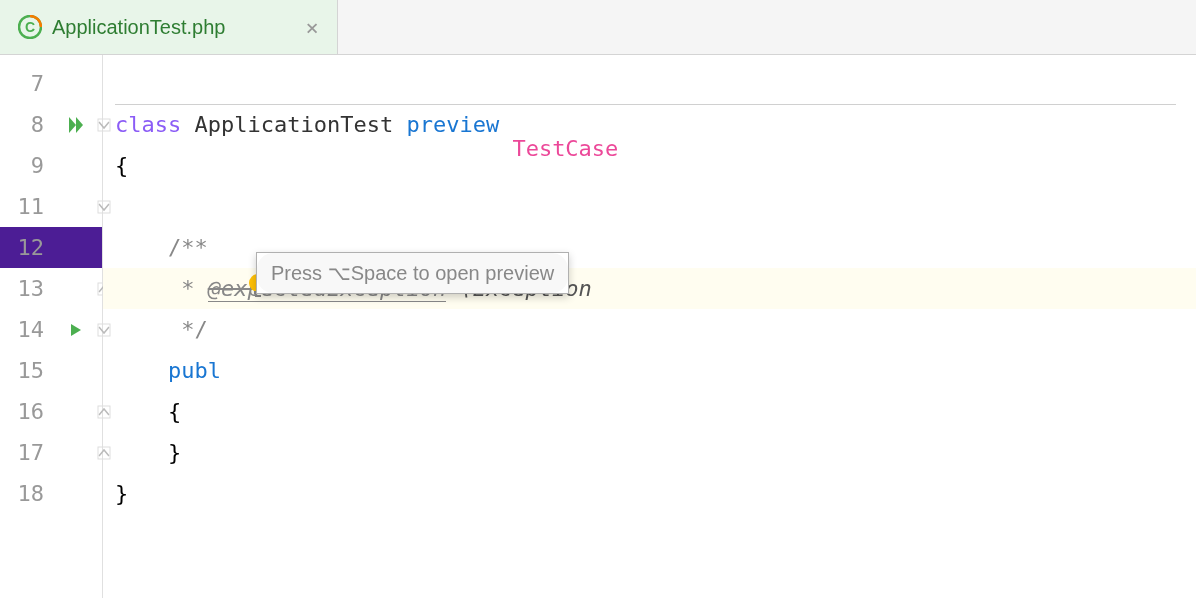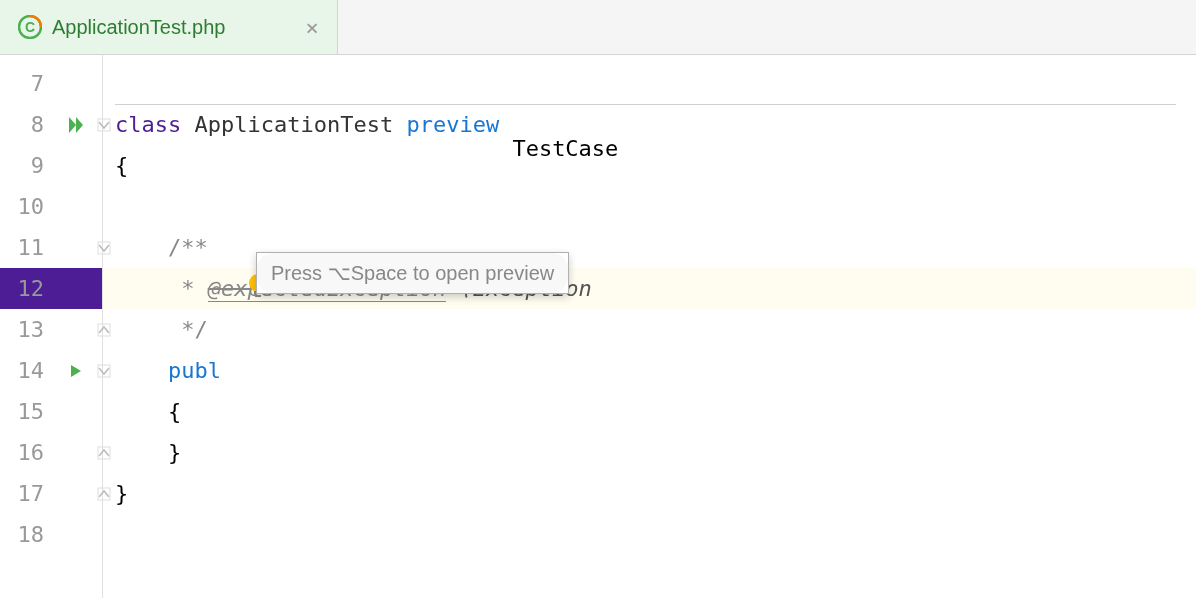--- a/index.html
+++ b/index.html
@@ -104,24 +104,24 @@
     }
     .hr-line {
       border-top: 1px solid #d0d0d0;
       margin-left: 12px;
       margin-right: 20px;
       position: absolute;
       top: 49px;
       left: 0;
       right: 0;
     }
-    .kw-class { color: #4c1d95; }
+    .kw-class { color: #8b5cf6; }
     .kw-extends { color: #1976d2; }
     .class-name { color: #333; }
-    .type-name { color: #000000; margin-top: 48px; }
+    .type-name { color: #ec4899; margin-top: 48px; }
     .comment { color: #888; }
     .annotation {
       color: #888;
       font-style: italic;
       text-decoration: line-through;
       border-bottom: 1px solid #888;
     }
     .exception-text {
       color: #555;
       font-style: italic;
@@ -200,23 +200,20 @@
       </span>
       <span class="fold-marker">
         <svg width="14" height="14" viewBox="0 0 14 14">
             <path d="M 2 4 L 7 10 L 12 4" fill="none" stroke="#bbb" stroke-width="1.5"></path>
             <rect x="1" y="1" width="12" height="12" fill="none" stroke="#ddd" stroke-width="1"></rect>
           </svg>
       </span>
     </div>
     <div class="gutter-row">
       <span class="line-number">9</span>
-    </div>
-    <div class="gutter-row">
-      <span class="line-number">10</span>
     </div>
     <div class="gutter-row">
       <span class="line-number">11</span>
       <span class="fold-marker">
         <svg width="14" height="14" viewBox="0 0 14 14">
             <path d="M 2 4 L 7 10 L 12 4" fill="none" stroke="#bbb" stroke-width="1.5"></path>
             <rect x="1" y="1" width="12" height="12" fill="none" stroke="#ddd" stroke-width="1"></rect>
           </svg>
       </span>
     </div>

